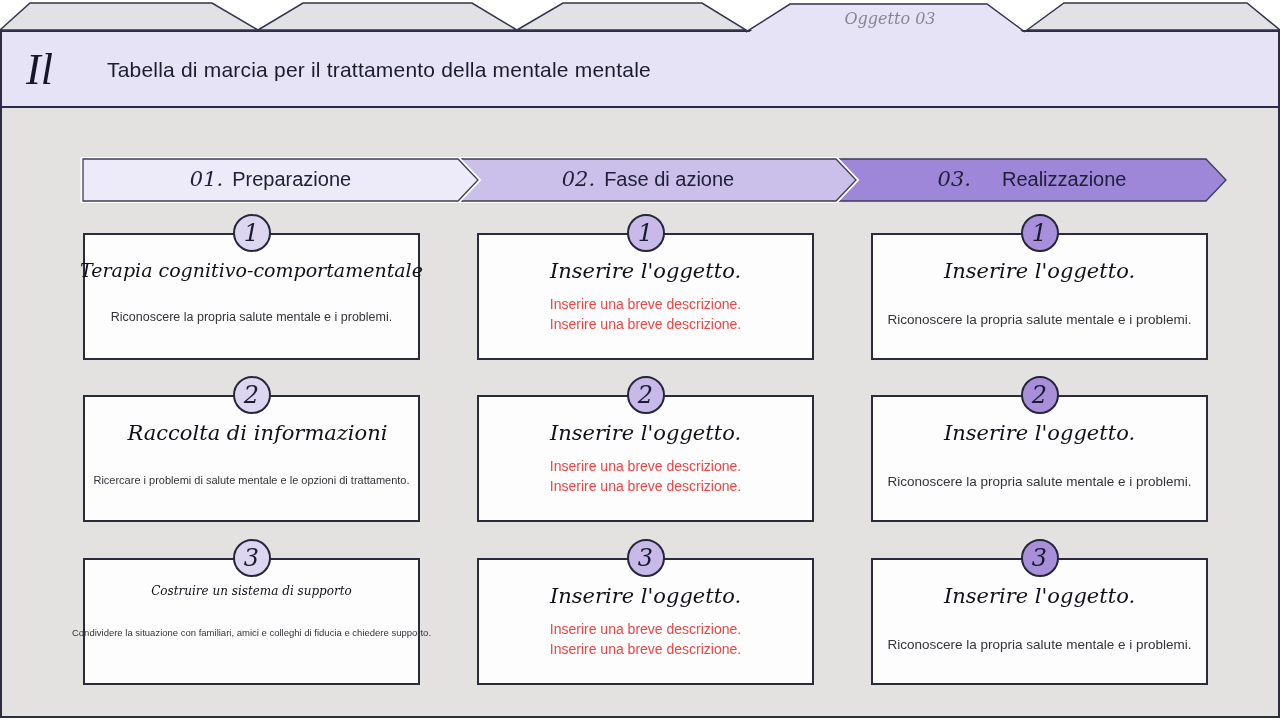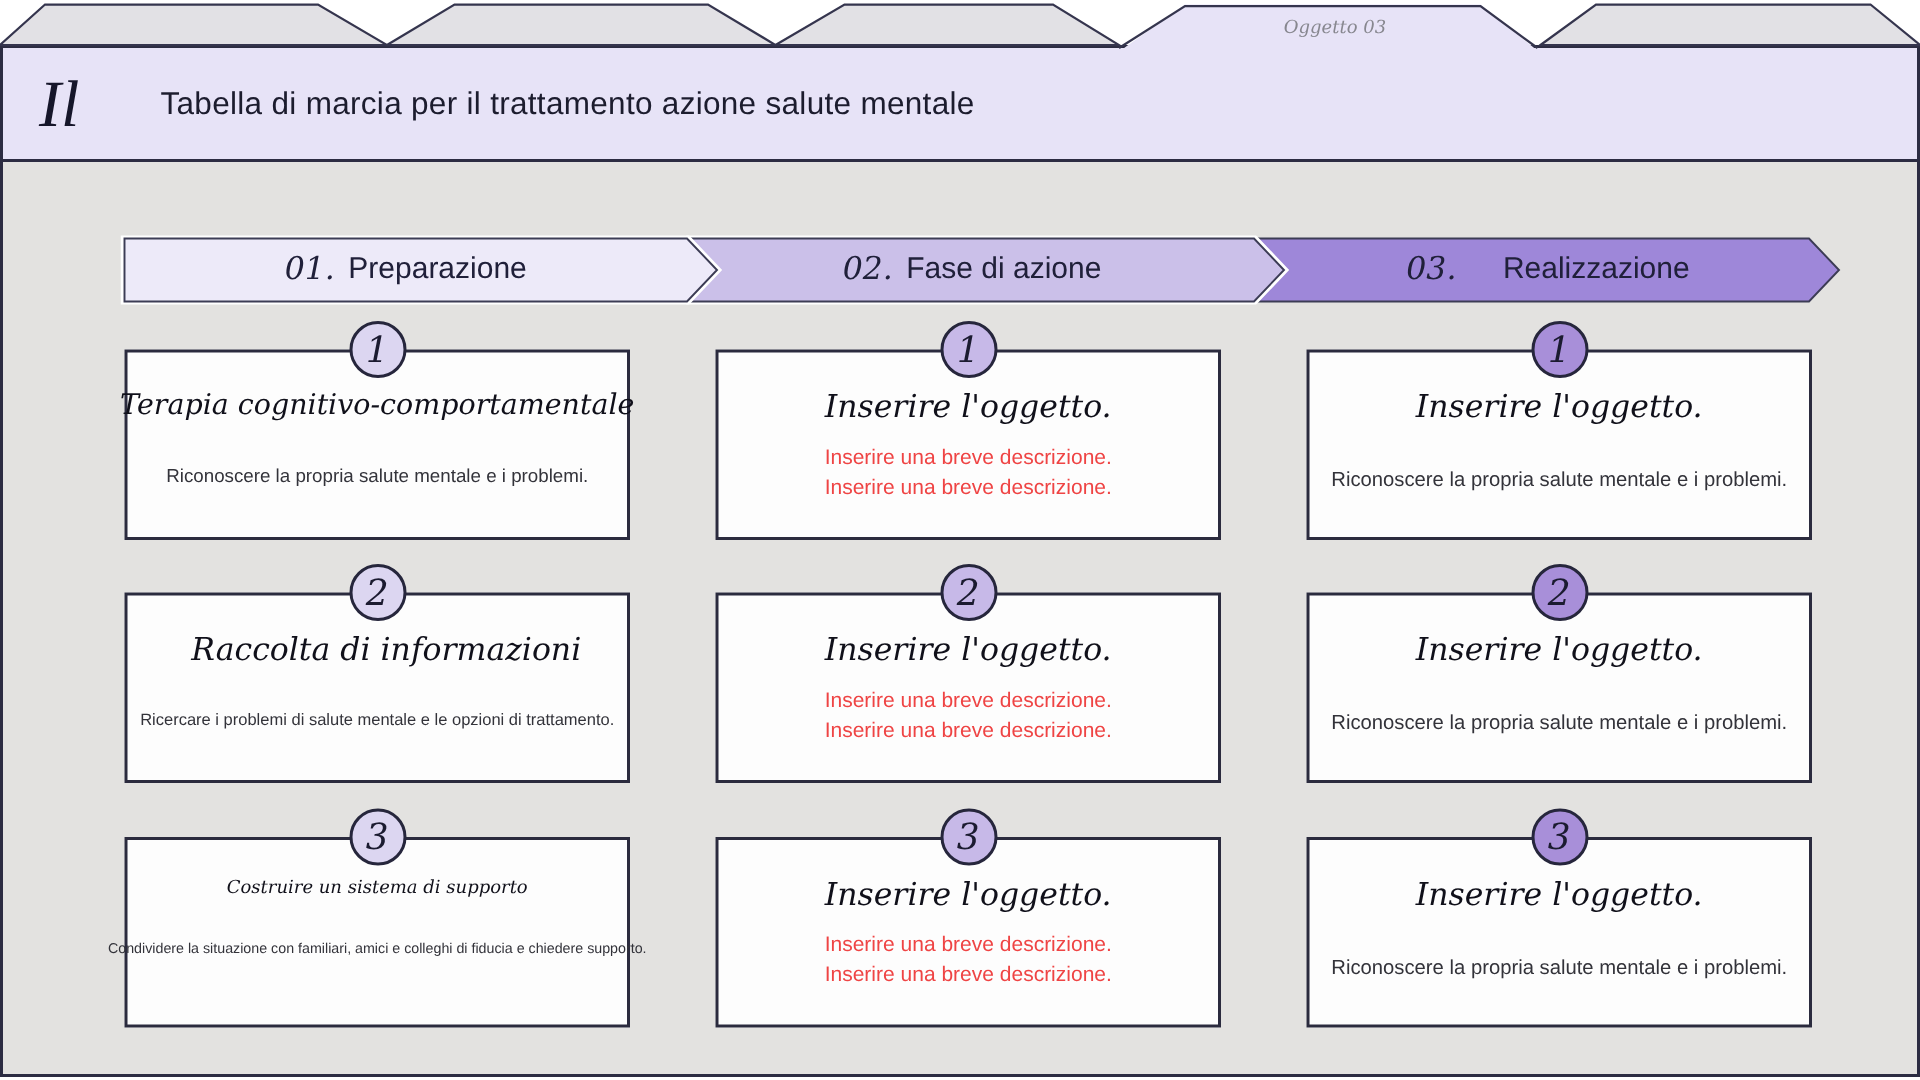--- a/index.html
+++ b/index.html
@@ -16,21 +16,21 @@
   .header-bar{
     height:74px;border-bottom:2px solid #2c2c42;flex:none;
   }
   .main-area{flex:1;background:#e3e2e0;}
   
   .tabs-svg{position:absolute;left:0;top:0;z-index:5;}
   .tab-active-label{
     position:absolute;left:800px;top:6px;width:180px;height:24px;z-index:6;
     display:flex;align-items:center;justify-content:center;
     font-family:"DejaVu Serif",serif;font-style:italic;
-    font-size:12px;color:#87878f;
+    font-size:16px;color:#87878f;
   }
   
   .logo-mark{
     position:absolute;left:26px;top:38px;width:60px;height:62px;z-index:6;
     font-family:Liberation Serif, serif;font-style:italic;
     font-size:44px;color:#16162a;display:flex;align-items:center;
   }
   .slide-title{
     position:absolute;left:107px;top:55px;height:30px;z-index:6;
     display:flex;align-items:center;
@@ -96,21 +96,21 @@
   <polygon points="0,30 30,3 212,3 258,30" stroke="#35354e" stroke-width="1.5" fill="#e2e1e5"></polygon>
   <polygon points="258,30 303,3 472,3 517,30" stroke="#35354e" stroke-width="1.5" fill="#e2e1e5"></polygon>
   <polygon points="517,30 563,3 702,3 746,30" stroke="#35354e" stroke-width="1.5" fill="#e2e1e5"></polygon>
   <path d="M748,33 L790,3 L987,3 L1024,33 Z" stroke="none" fill="#e7e3f7"></path>
   <path d="M746,32 L790,4 L987,4 L1025,32" fill="none" stroke="#35354e" stroke-width="1.5"></path>
   <polygon points="1027,30 1064,3 1247,3 1280,30" stroke="#35354e" stroke-width="1.5" fill="#e2e1e5"></polygon>
 </svg>
 <div class="tab-active-label">Oggetto 03</div>
 
 <div class="logo-mark">Il</div>
-<div class="slide-title">Tabella di marcia per il trattamento azione salute mentale</div>
+<div class="slide-title">Tabella di marcia per il trattamento della mentale mentale</div>
 
 <svg class="arrows-svg" width="1150" height="46" viewBox="0 0 1150 46">
   <polygon points="758,2 1126,2 1146,23 1126,44 758,44" stroke="#3c3c55" stroke-width="1.3" fill="#9e87d9"></polygon>
   <polygon points="380,2 756,2 776,23 756,44 380,44" fill="none" stroke="#ffffff" stroke-width="5"></polygon>
   <polygon points="380,2 756,2 776,23 756,44 380,44" stroke="#3c3c55" stroke-width="1.3" fill="#cbc0e9"></polygon>
   <polygon points="3,2 378,2 398,23 378,44 3,44" fill="none" stroke="#ffffff" stroke-width="5"></polygon>
   <polygon points="3,2 378,2 398,23 378,44 3,44" stroke="#3c3c55" stroke-width="1.3" fill="#edeaf9"></polygon>
 </svg>
 
 <div class="phase-label pl-1">

